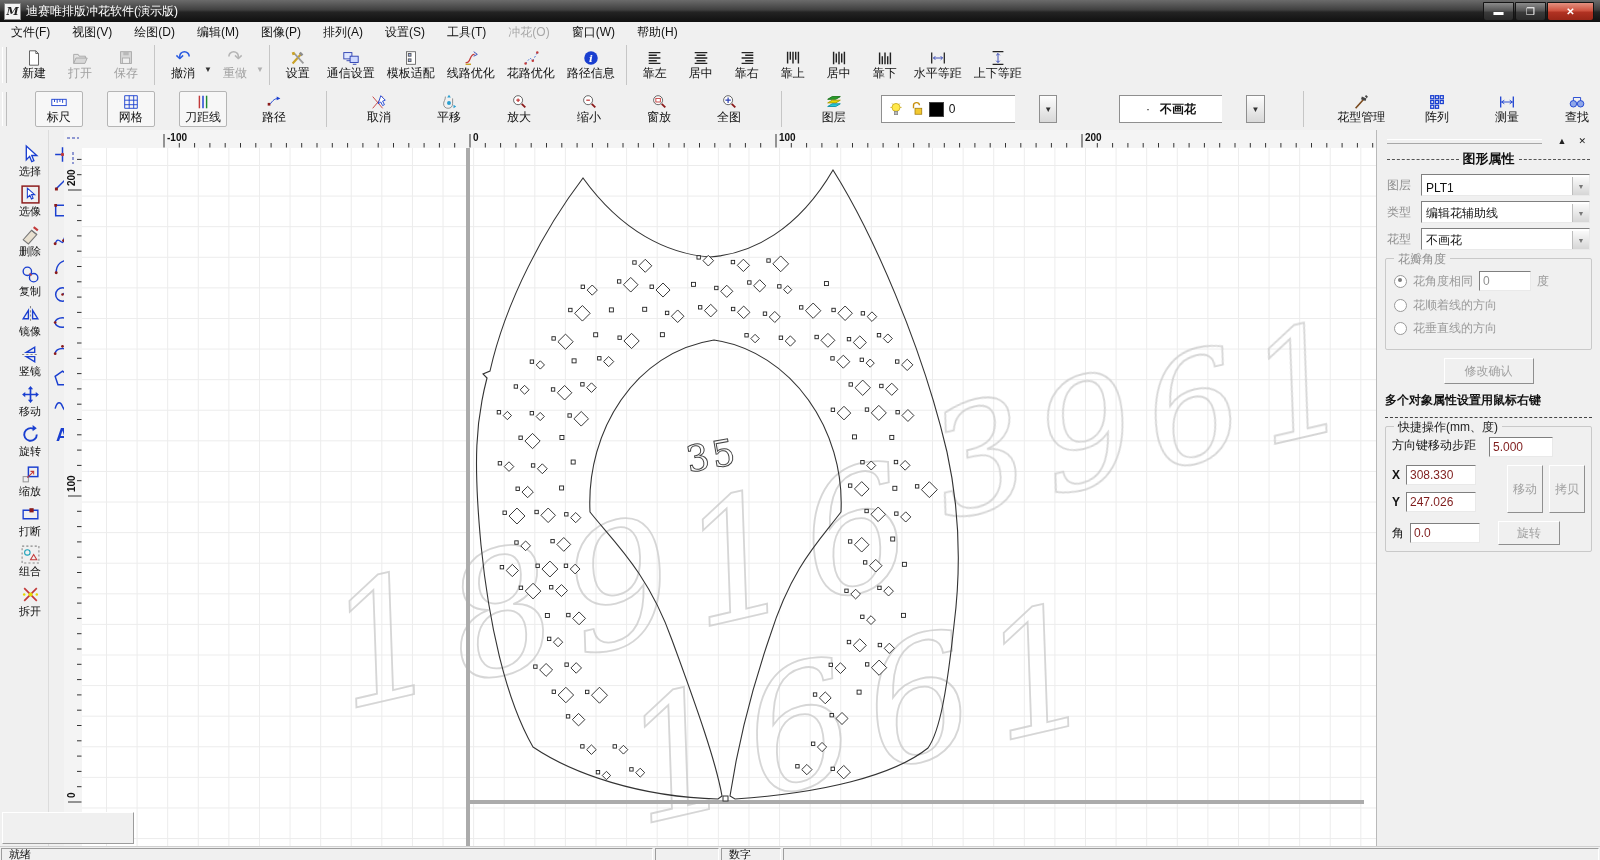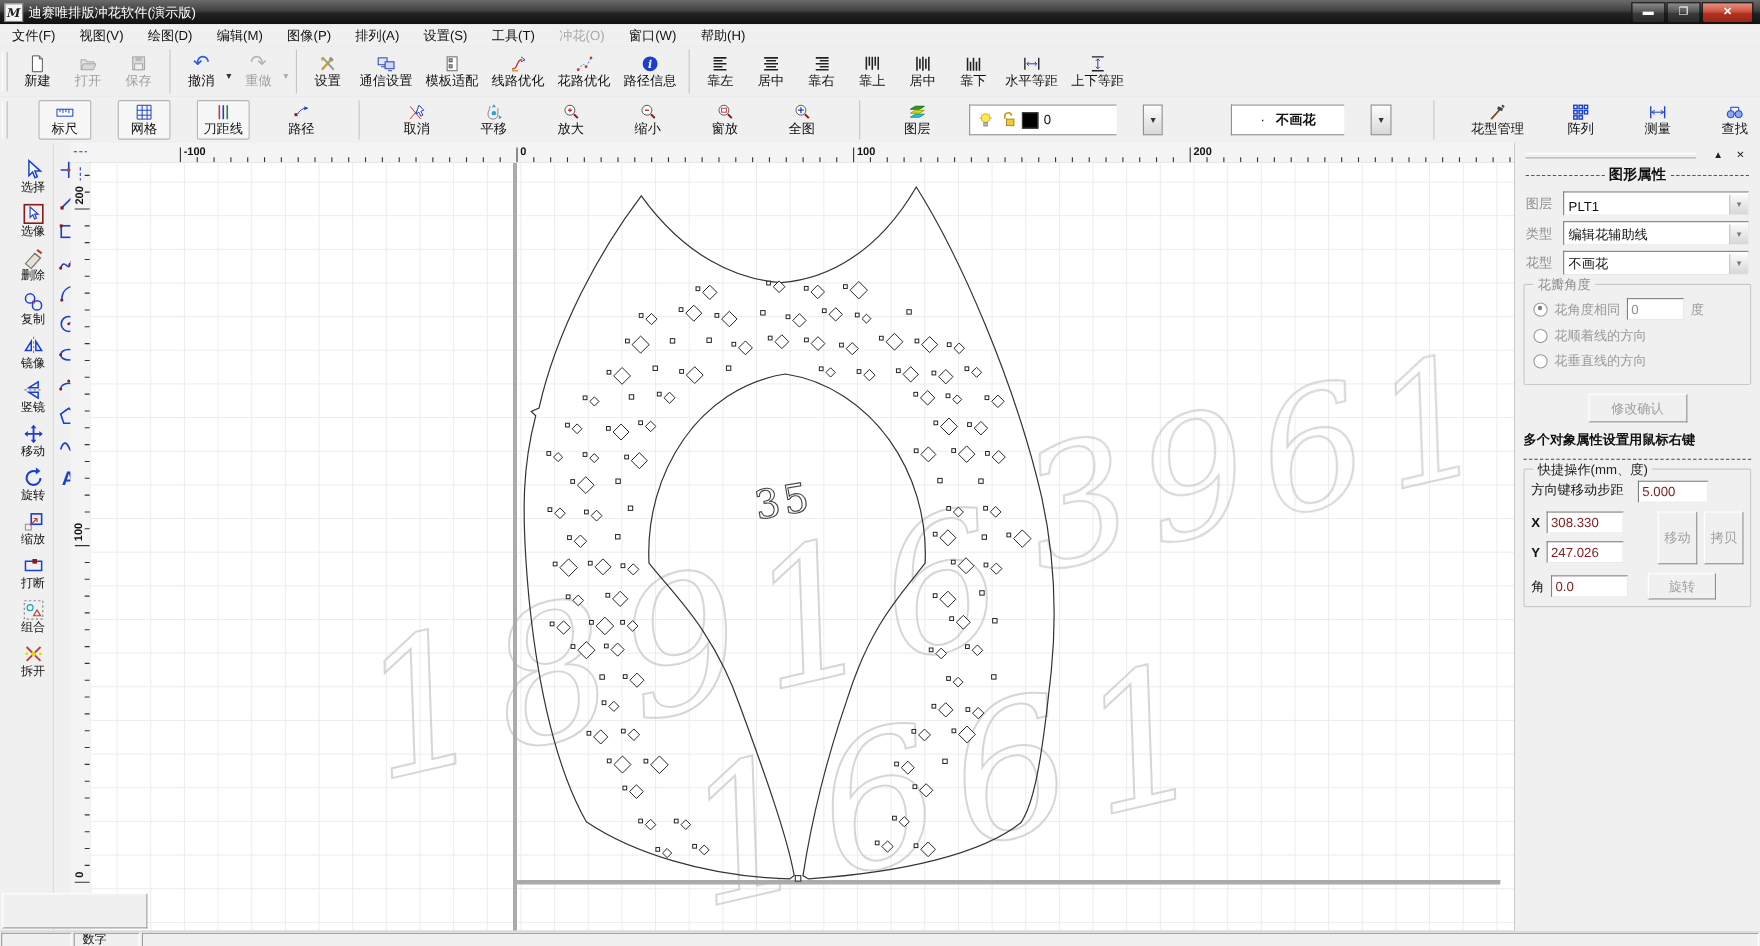--- a/index.html
+++ b/index.html
@@ -1039,16 +1039,17 @@
       <div style="display:flex;align-items:center;gap:6px;margin-top:8px;color:#111;">
         <span>角</span>
         <span class="tfield en" style="width:62px">0.0</span>
         <div class="btn" style="width:60px;height:22px;margin-left:12px;">旋转</div>
       </div>
     </div>
   </div>
 </div>
 
 <div class="statusbar">
+  <div class="sb-cell" style="width:636px">就绪</div>
   <div class="sb-cell" style="width:48px"></div>
   <div class="sb-cell" style="width:44px">数字</div>
   <div class="sb-cell" style="flex:1"></div>
 </div>
 
 </body></html>

